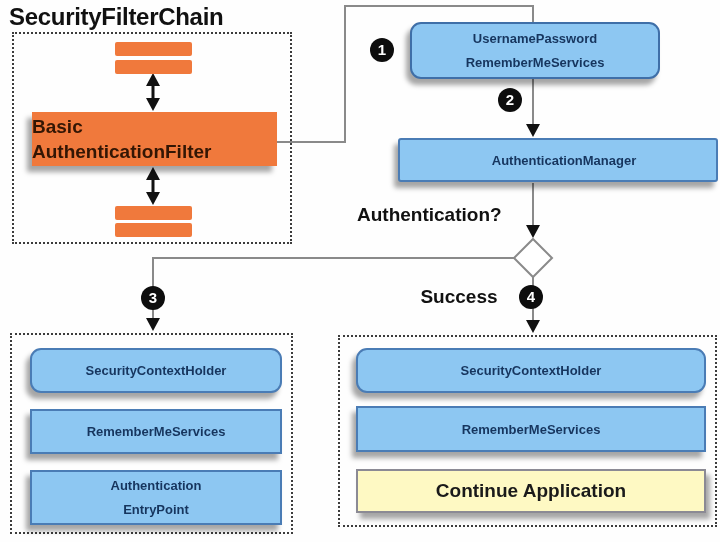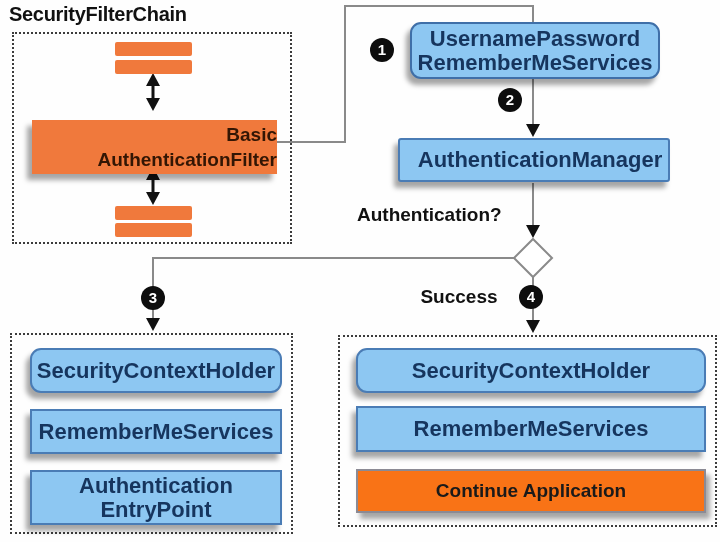--- a/index.html
+++ b/index.html
@@ -18,21 +18,21 @@
     position: absolute;
     left: 0; top: 0;
     width: 720px; height: 542px;
     z-index: 1;
   }
 
   .abs { position: absolute; z-index: 2; }
 
   .page-title {
     left: 9px; top: 3px;
-    font-size: 20px;
+    font-size: 24px;
     font-weight: bold;
     color: #111111;
     letter-spacing: -0.3px;
   }
 
   .dashed-box {
     border: 2px dotted #3c3c3c;
     background: transparent;
     z-index: 0;
   }
@@ -40,57 +40,57 @@
   .failure-box { left: 10px;  top: 333px; width: 283px; height: 201px; }
   .success-box { left: 338px; top: 335px; width: 379px; height: 192px; }
 
   .orange-bar {
     background: #F0793C;
     width: 77px; height: 14px;
     border-radius: 2px;
   }
 
   .filter-node {
-    left: 32px; top: 120px; width: 245px; height: 54px;
+    left: 32px; top: 112px; width: 245px; height: 54px;
     background: #F0793C;
     color: #331604;
     font-size: 19px; font-weight: bold;
-    text-align: right;
+    text-align: left;
     line-height: 25px;
     padding-top: 2px;
     box-shadow: -5px 6px 5px rgba(0,0,0,0.35);
   }
 
   .blue-node {
     background: #8DC7F2;
     border: 2px solid #4A7CB5;
     color: #16355E;
-    font-size: 22px; font-weight: bold;
+    font-size: 13px; font-weight: bold;
     text-align: center;
     box-shadow: -4px 6px 5px rgba(0,0,0,0.35);
     display: flex;
     flex-direction: column;
     justify-content: center;
   }
 
   .token-node {
     left: 410px; top: 22px; width: 250px; height: 57px;
     border-radius: 11px;
     border-color: #3F6FA8;
     line-height: 24px;
   }
 
   .manager-node {
-    left: 398px; top: 138px; width: 272px; height: 44px;
+    left: 398px; top: 138px; width: 320px; height: 44px;
     border-radius: 3px;
     padding-left: 12px;
   }
 
   .gray-node {
-    background: #f97316;
+    background: #fef9c3;
     border: 2px solid #8B8A94;
     color: #1A1A1A;
     font-size: 19px; font-weight: bold;
     text-align: center;
     box-shadow: 4px 6px 5px rgba(0,0,0,0.35);
     display: flex;
     flex-direction: column;
     justify-content: center;
   }
 

